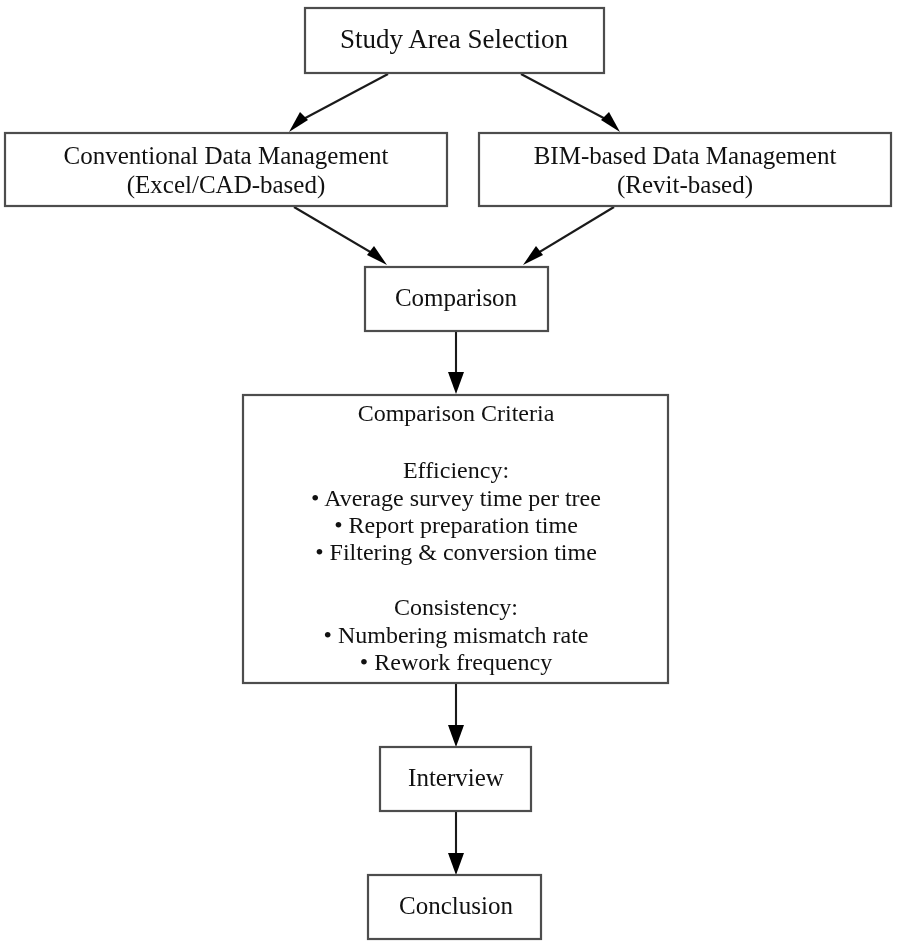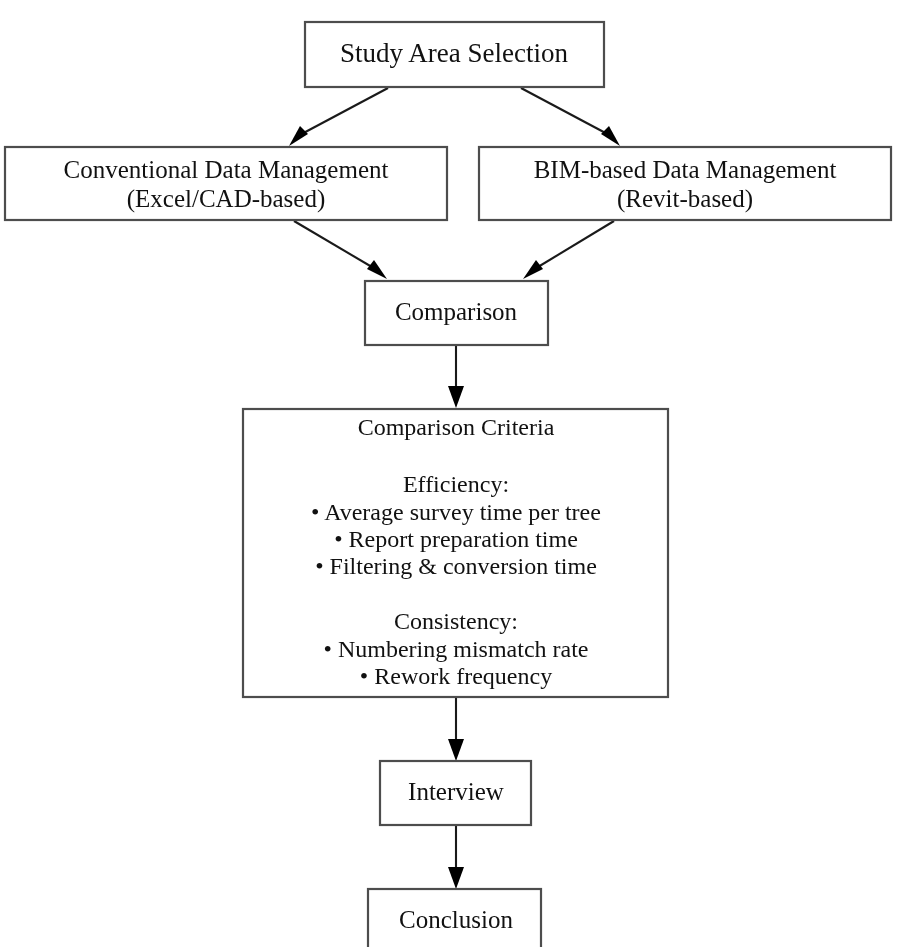--- a/index.html
+++ b/index.html
@@ -12,21 +12,20 @@
     width: 897px;
     height: 947px;
     font-family: "Liberation Serif", "DejaVu Serif", serif;
     color: #000000;
     overflow: hidden;
   }
   #flowchart-root {
     position: relative;
     width: 897px;
     height: 831px;
-    margin-top: 14px;
   }
   svg#flow-svg {
     display: block;
     width: 897px;
     height: 947px;
   }
   .node-box {
     fill: #ffffff;
     stroke: #4d4d4d;
     stroke-width: 2.2;

